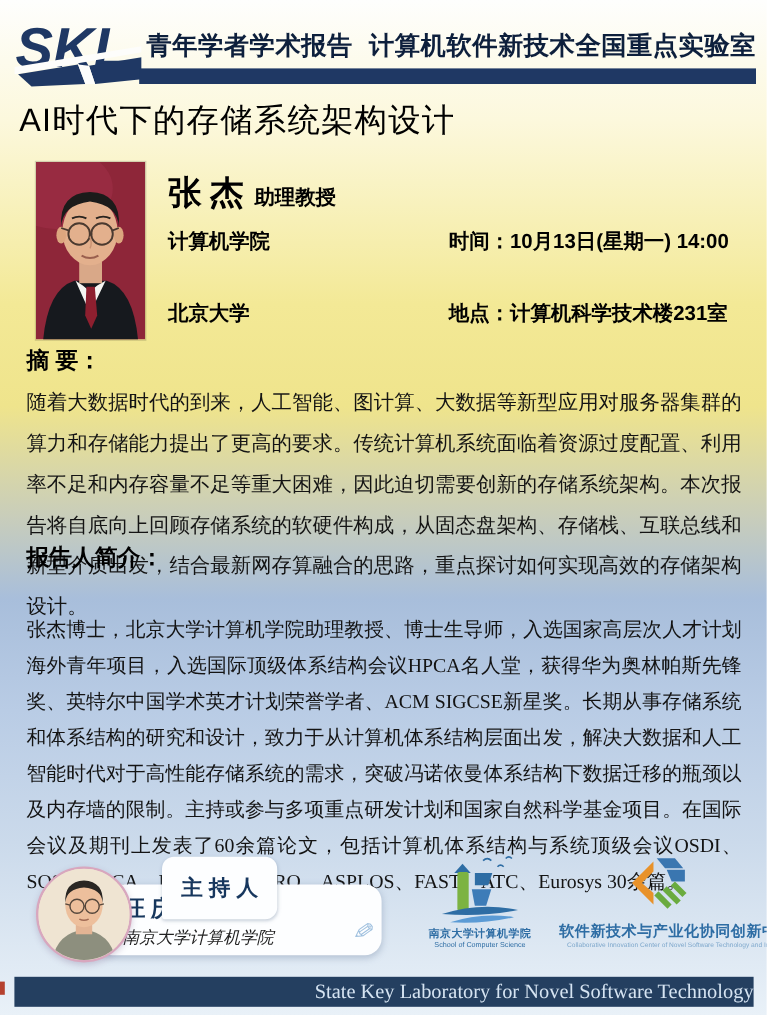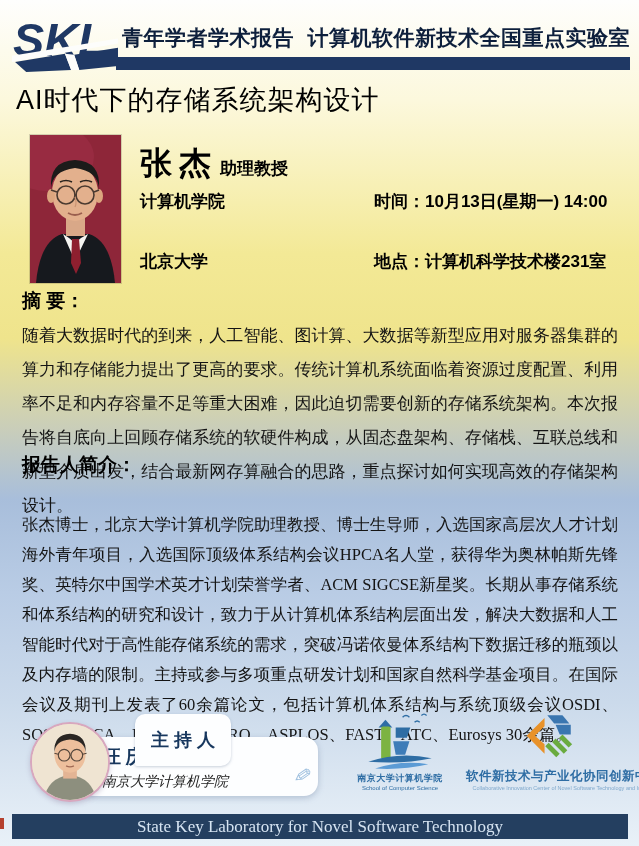--- a/index.html
+++ b/index.html
@@ -14,21 +14,21 @@
   .skl-logo{position:absolute;left:12px;top:14px;width:106px;height:64px;}
   .header-row{position:absolute;left:122px;top:24px;width:508px;display:flex;
     justify-content:space-between;font-weight:bold;font-size:21px;color:#0D1F3C;letter-spacing:.5px;white-space:nowrap;}
   .header-bar{position:absolute;left:116px;top:57px;width:514px;height:13px;background:#1F3864;}
   .title{position:absolute;top:82px;left:0;width:100%;text-align:left;margin:0;
     font-size:27px;font-weight:normal;color:#000;letter-spacing:1px;padding-left:16px;}
   
   .speaker-photo{position:absolute;left:30px;top:135px;width:91px;height:148px;box-shadow:0 0 0 1px rgba(0,0,0,.15);}
   .speaker-photo svg{display:block;width:100%;height:100%;}
   .speaker-name-row{position:absolute;left:140px;top:142px;display:flex;align-items:baseline;}
-  .speaker-name{font-family:"Liberation Serif",serif;font-size:32px;font-weight:bold;letter-spacing:7px;}
+  .speaker-name{font-family:"Liberation Serif",serif;font-size:28px;font-weight:bold;letter-spacing:7px;}
   .speaker-rank{font-size:17px;font-weight:bold;margin-left:2px;white-space:nowrap;}
   .speaker-dept{position:absolute;left:140px;top:190px;font-size:17px;font-weight:bold;}
   .speaker-univ{position:absolute;left:140px;top:250px;font-size:17px;font-weight:bold;}
   .meta-time{position:absolute;left:374px;top:190px;font-size:17px;font-weight:bold;white-space:nowrap;}
   .meta-loc{position:absolute;left:374px;top:250px;font-size:17px;font-weight:bold;white-space:nowrap;}
   
   .abstract{position:absolute;left:22px;top:288px;width:596px;}
   .bio{position:absolute;left:22px;top:452px;width:596px;}
   .sec-heading{font-size:19px;font-weight:bold;margin:0 0 5px 0;color:#000;}
   .body-text{font-family:"Liberation Serif",serif;font-size:17px;line-height:34px;
@@ -53,21 +53,21 @@
   .nju-logo{position:absolute;left:350px;top:712px;width:100px;text-align:center;}
   .nju-logo svg{width:78px;height:60px;display:block;margin:0 auto;}
   .nju-cn{font-size:9px;font-weight:bold;color:#2E6DA4;letter-spacing:.5px;}
   .nju-en{font-size:6px;color:#2E6DA4;}
   .cic-logo{position:absolute;left:466px;top:712px;width:164px;text-align:center;}
   .cic-logo svg{width:62px;height:56px;display:block;margin:0 auto;}
   .cic-cn{font-size:12.5px;font-weight:bold;color:#2E6DA4;letter-spacing:.5px;white-space:nowrap;}
   .cic-en{font-size:6px;color:#7FA8CC;white-space:nowrap;transform:scale(.92);}
   
   .footer-bar{position:absolute;left:12px;top:814px;width:616px;height:25px;background:#243F60;
-    display:flex;align-items:center;justify-content:center;gap:38px;
+    display:flex;align-items:center;justify-content:flex-end;gap:38px;
     font-family:"Liberation Serif",serif;font-size:17px;color:#D6E4F2;white-space:pre;}
   .red-mark{position:absolute;left:0;top:818px;width:4px;height:11px;background:#B5412F;}
 </style>
 </head>
 <body>
 
 <div class="poster">
 
   <div class="skl-logo">
     <svg viewBox="0 0 104 62" xmlns="http://www.w3.org/2000/svg">

